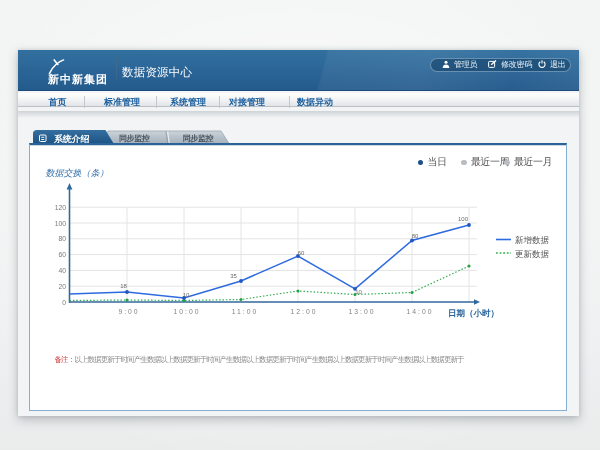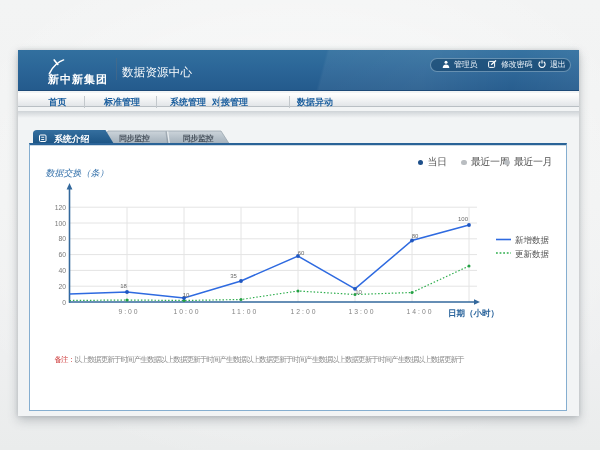--- a/index.html
+++ b/index.html
@@ -72,21 +72,21 @@
         </svg> 修改密码</div>
     <div class="pitem" style="left:520px; top:9px;"><svg width="8" height="8" viewBox="0 0 8 8">
           <path d="M2.3,1.7 A3.1,3.1 0 1 0 5.7,1.7" fill="none" stroke="#fff" stroke-width="1.1"></path>
           <path d="M4,0.3 L4,3.6" stroke="#fff" stroke-width="1.1"></path>
         </svg> 退出</div>
   </div>
   <div id="nav">
     <div class="nitem" style="left:30.5px;">首页</div>
     <div class="nitem" style="left:86px;">标准管理</div>
     <div class="nitem" style="left:152px;">系统管理</div>
-    <div class="nitem" style="left:194px;">对接管理</div>
+    <div class="nitem" style="left:211px;">对接管理</div>
     <div class="nitem" style="left:279px;">数据异动</div>
     <div class="nsep" style="left:66px;"></div>
     <div class="nsep" style="left:137.5px;"></div>
     <div class="nsep" style="left:201px;"></div>
     <div class="nsep" style="left:270.5px;"></div>
   </div>
   <div id="navshadow"></div>
 
   <svg id="tabs" width="230" height="16" viewBox="0 0 230 16">
     <defs>

